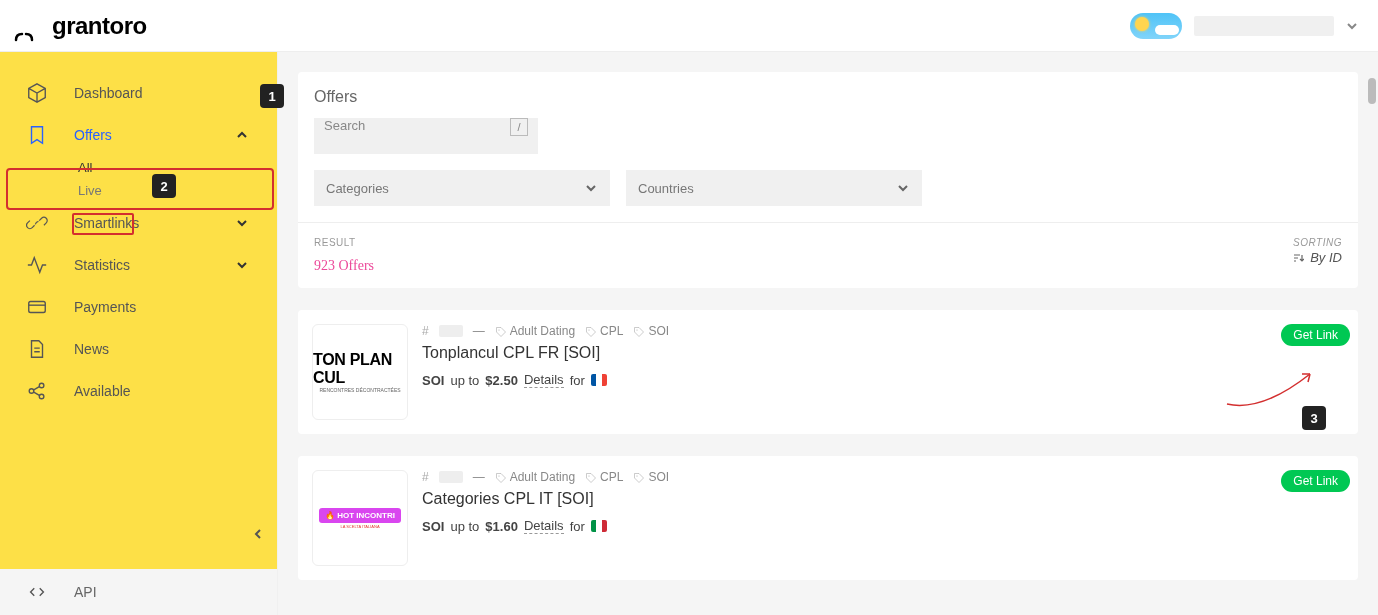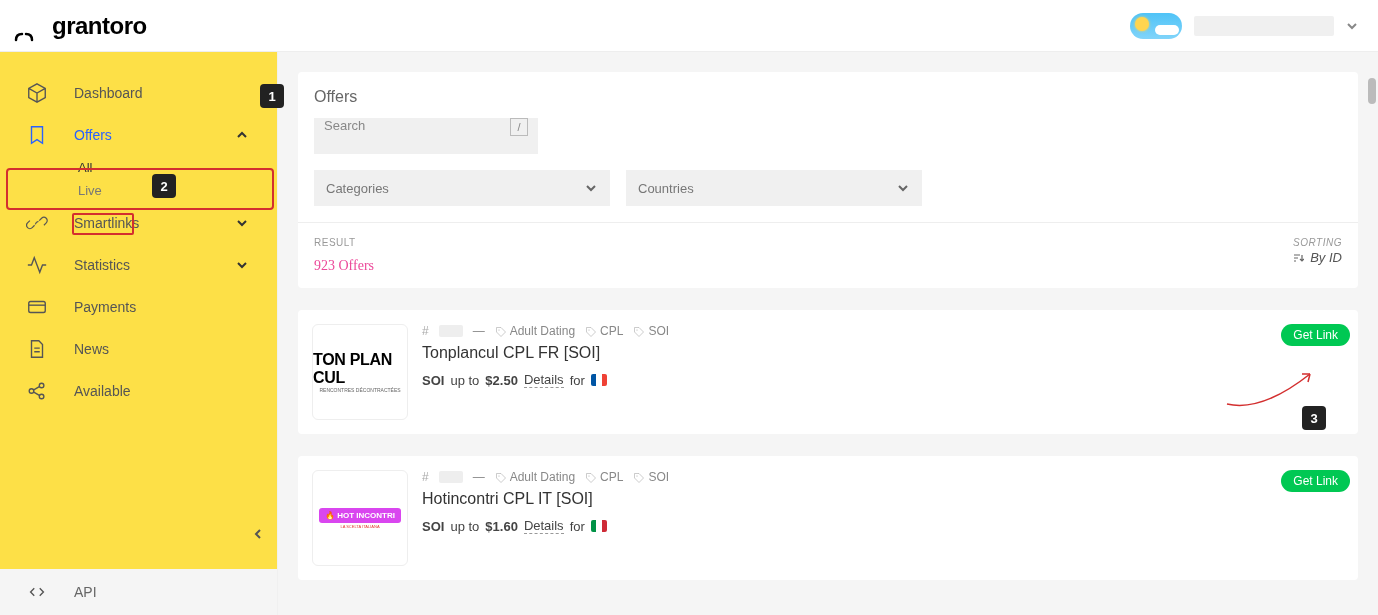--- a/index.html
+++ b/index.html
@@ -314,21 +314,21 @@
               <span>CPL</span>
             </span>
           <span class="tag">
               <svg viewBox="0 0 24 24">
                 <path d="M3 3 L12 3 L21 12 L12 21 L3 12 Z" stroke="#999" fill="none"></path>
                 <circle cx="8" cy="8" r="1" fill="#999"></circle>
               </svg>
               <span>SOI</span>
             </span>
         </div>
-        <div class="offer-title">Hotincontri CPL IT [SOI]</div>
+        <div class="offer-title">Categories CPL IT [SOI]</div>
         <div class="offer-payout">
           <span class="bold">SOI</span>
           <span>up to</span>
           <span class="bold">$1.60</span>
           <span class="details">Details</span>
           <span>for</span>
           <span class="flag flag-it"></span>
         </div>
       </div>
       <div class="get-link">Get Link</div>

